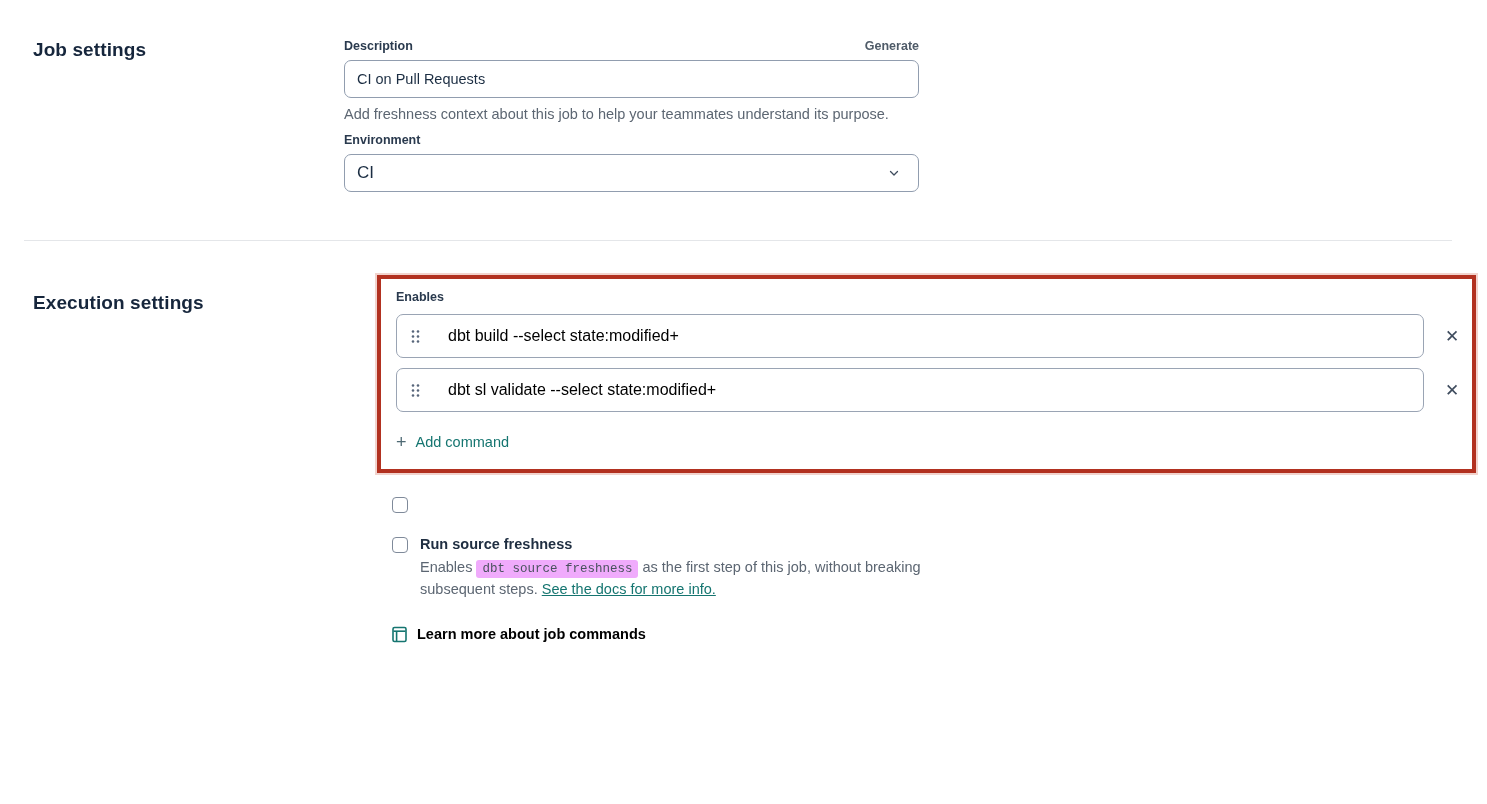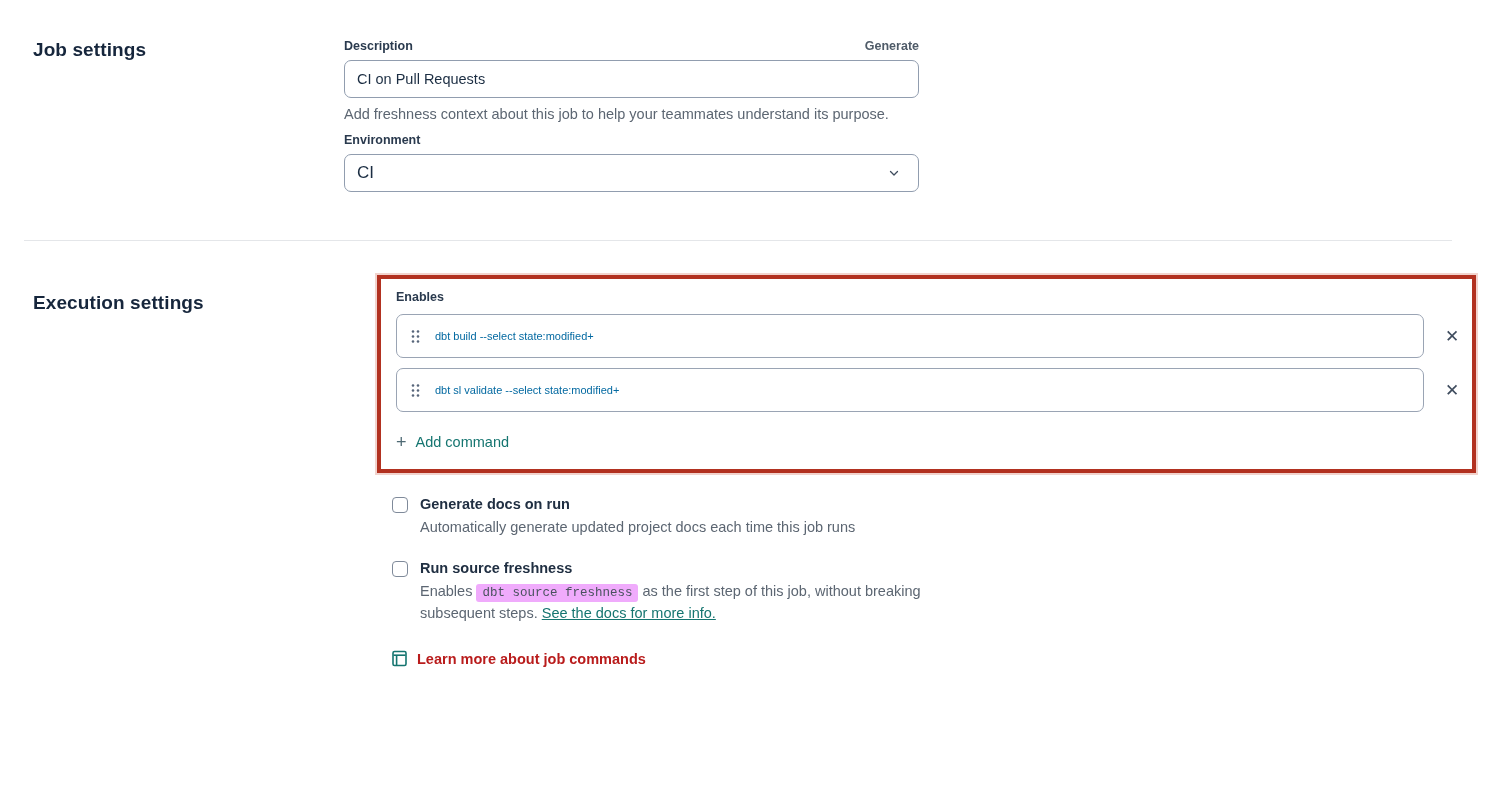--- a/index.html
+++ b/index.html
@@ -55,21 +55,21 @@
   }
   .commands-label { font-size: 12.5px; font-weight: 700; color: #2a3a4e; }
   .command-row { display: flex; align-items: center; margin-top: 10px; }
   .command-row:first-of-type { margin-top: 12px; }
   .command-input {
     width: 1028px; height: 44px; flex: none;
     border: 1px solid #9aa4b4; border-radius: 7px;
     background: #fff; display: flex; align-items: center; padding: 0 14px;
   }
   .drag-handle { flex: none; width: 9px; height: 15px; cursor: grab; }
-  .command-text { margin-left: 15px; font-size: 11px; color: #0369a1; }
+  .command-text { margin-left: 28px; font-size: 16px; color: #000000; }
   .remove-btn {
     margin-left: 15px; width: 26px; height: 26px;
     background: none; border: none; cursor: pointer;
     font-size: 17px; line-height: 1; color: #3f4c5e; font-weight: 400;
     font-family: "DejaVu Sans", sans-serif;
   }
   .add-command { display: flex; align-items: center; margin-top: 21px; cursor: pointer; background: none; border: none; padding: 0; }
   .add-plus { font-size: 18px; color: #4e6a74; font-weight: 400; line-height: 1; }
   .add-label { margin-left: 9px; font-size: 14.5px; color: #157570; }
 
@@ -84,21 +84,21 @@
   .freshness-desc { max-width: 545px; }
   .code-chip {
     font-family: "Liberation Mono", "DejaVu Sans Mono", monospace;
     font-size: 12.5px; background: #f0abfc; color: #49525e;
     padding: 2px 6px; border-radius: 3px;
   }
   .inline-link { color: #157570; text-decoration: underline; cursor: pointer; }
 
   .learn-more { display: flex; align-items: center; margin-top: 27px; cursor: pointer; background: none; border: none; padding: 0; }
   .learn-more-icon { width: 15px; height: 17px; flex: none; }
-  .learn-more-label { margin-left: 10px; font-size: 14.5px; font-weight: 700; color: #b91c1c; }
+  .learn-more-label { margin-left: 10px; font-size: 14.5px; font-weight: 700; color: #000000; }
 </style>
 </head>
 <body>
 
 <div class="page">
 
   <div class="section">
     <div class="section-left">
       <h2 class="section-heading">Job settings</h2>
     </div>
@@ -171,24 +171,20 @@
         </div>
 
         <button class="add-command">
           <span class="add-plus">+</span>
           <span class="add-label">Add command</span>
         </button>
       </div>
 
       <div class="checkbox-row">
         <div class="checkbox"></div>
-        <div class="checkbox-body">
-          <div class="checkbox-label">Generate docs on run</div>
-          <div class="checkbox-desc">Automatically generate updated project docs each time this job runs</div>
-        </div>
       </div>
 
       <div class="checkbox-row">
         <div class="checkbox"></div>
         <div class="checkbox-body">
           <div class="checkbox-label">Run source freshness</div>
           <div class="checkbox-desc freshness-desc">
             <span>Enables</span>
             <span class="code-chip">dbt source freshness</span>
             <span>as the first step of this job, without breaking subsequent steps.</span>

